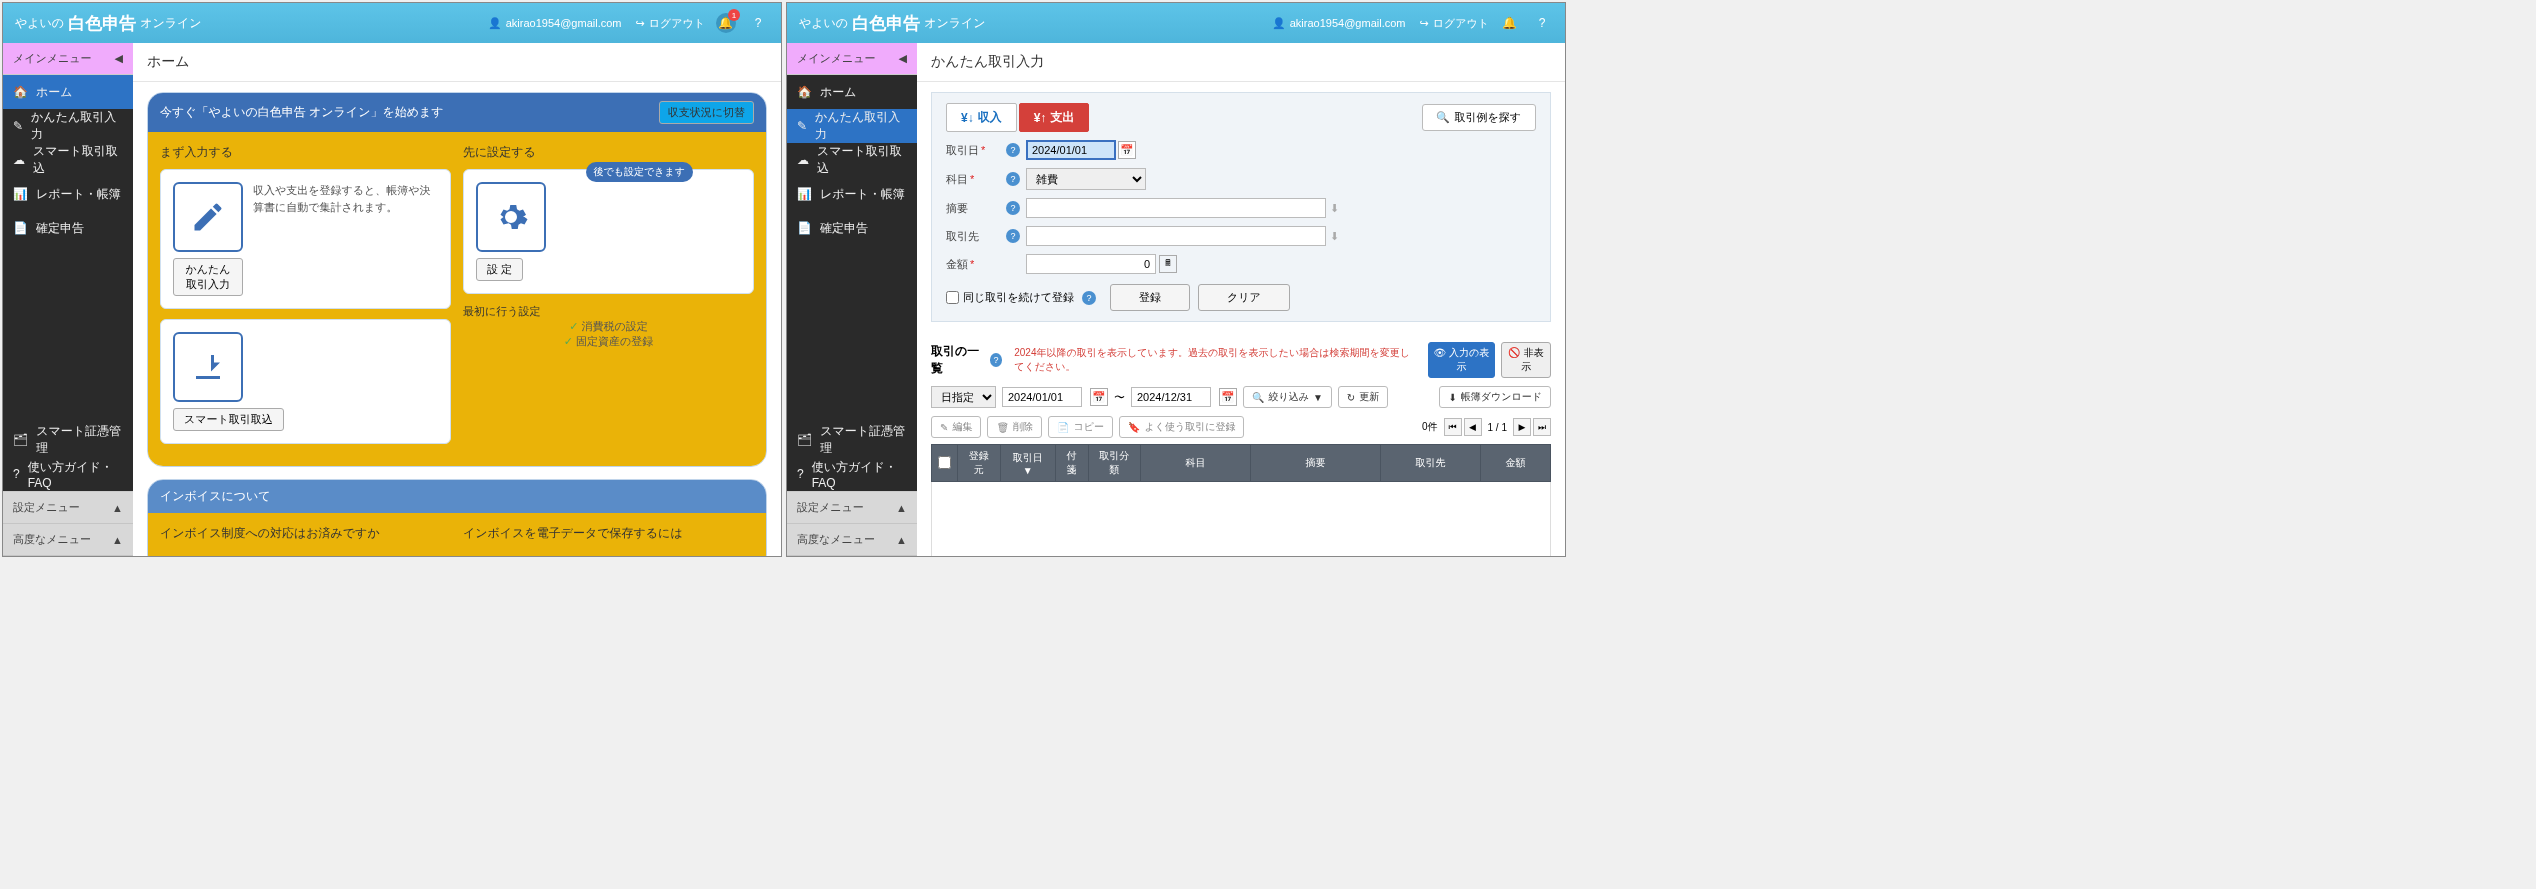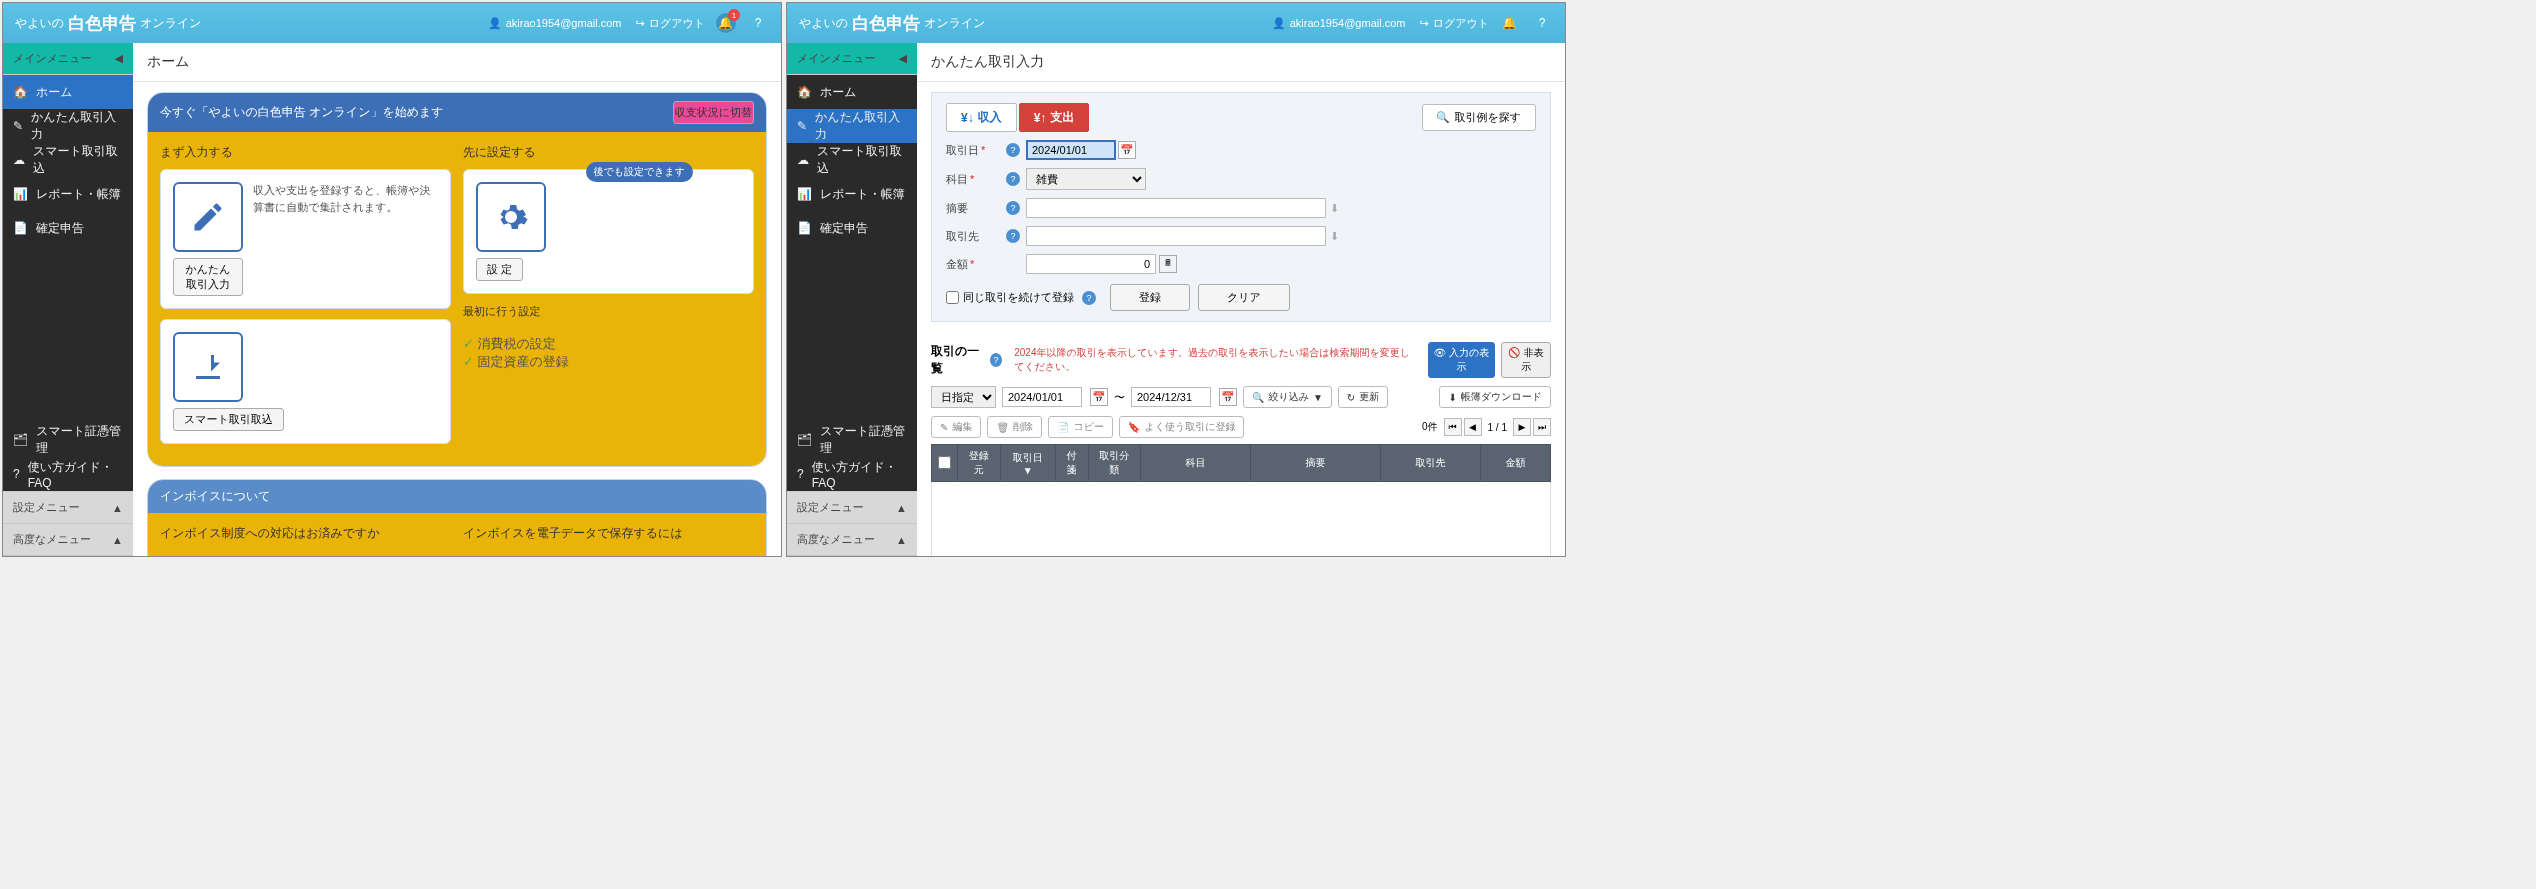--- a/index.html
+++ b/index.html
@@ -8,45 +8,45 @@
 .header { background: linear-gradient(#5dc4e8, #4eb5db); height: 40px; display: flex; align-items: center; padding: 0 12px; color: #fff; }
 .header-title-sub { font-size: 17px; font-weight: bold; margin: 0 4px; }
 .header-spacer { flex: 1; }
 .header-user { font-size: 11px; display: flex; align-items: center; gap: 4px; }
 .header-logout { font-size: 11px; margin-left: 14px; display: flex; align-items: center; gap: 4px; }
 .header-icon { width: 22px; height: 22px; margin-left: 10px; display: flex; align-items: center; justify-content: center; }
 .badge-bell { width: 20px; height: 20px; background: #3a96c0; border-radius: 50%; position: relative; display: flex; align-items: center; justify-content: center; }
 .badge-bell::after { content: "1"; position: absolute; top: -4px; right: -4px; background: #e44; width: 12px; height: 12px; border-radius: 50%; font-size: 8px; display: flex; align-items: center; justify-content: center; }
 .body-row { display: flex; flex: 1; min-height: 0; }
 .sidebar { width: 130px; background: #2a2a2a; display: flex; flex-direction: column; }
-.sidebar-header { background: #14b8a6; color: #444; font-size: 11px; padding: 8px 10px; display: flex; align-items: center; justify-content: space-between; border-bottom: 1px solid #ccc; }
+.sidebar-header { background: #f0abfc; color: #444; font-size: 11px; padding: 8px 10px; display: flex; align-items: center; justify-content: space-between; border-bottom: 1px solid #ccc; }
 .sidebar-item { height: 34px; display: flex; align-items: center; padding: 0 10px; color: #eee; font-size: 12px; gap: 8px; cursor: pointer; }
 .sidebar-item.active { background: #2d73c5; }
 .sidebar-spacer { flex: 1; }
 .sidebar-bottom { background: #404040; border-top: 1px solid #ccc; }
 .sidebar-menu-sec { color: #444; font-size: 11px; padding: 8px 10px; display: flex; align-items: center; justify-content: space-between; cursor: pointer; background: #d8d8d8; border-bottom: 1px solid #c5c5c5; }
 .content { flex: 1; background: #fff; overflow: auto; display: flex; flex-direction: column; }
 .page-title-bar { padding: 10px 14px; font-size: 14px; color: #333; border-bottom: 1px solid #e5e5e5; }
 .home-content { padding: 10px 14px; }
 .card { border: 1px solid #c0d4ea; border-radius: 16px; margin-bottom: 12px; overflow: hidden; }
 .card-header { background: #3c6fb5; color: #fff; padding: 8px 12px; display: flex; align-items: center; justify-content: space-between; font-size: 12px; }
 .card-header.light { background: #5a8cc8; }
-.btn-small { background: #ec4899; color: #333; border: 1px solid #aaa; border-radius: 3px; padding: 3px 1px; font-size: 11px; cursor: pointer; }
+.btn-small { background: #0ea5e9; color: #333; border: 1px solid #aaa; border-radius: 3px; padding: 3px 8px; font-size: 11px; cursor: pointer; }
 .card-body { padding: 12px; background: #eab308; }
 .two-col { display: flex; gap: 12px; }
 .col-half { flex: 1; }
 .section-label { font-size: 12px; color: #333; margin-bottom: 8px; }
 .inner-box { border: 1px solid #d0e0f0; border-radius: 6px; padding: 12px; background: #fff; margin-bottom: 10px; display: flex; gap: 10px; align-items: flex-start; position: relative; }
 .icon-square { width: 70px; height: 70px; border: 2px solid #3c6fb5; border-radius: 6px; display: flex; align-items: center; justify-content: center; color: #3c6fb5; flex-shrink: 0; }
 .action-btn { border: 1px solid #aaa; border-radius: 3px; background: #f5f5f5; padding: 3px 10px; font-size: 11px; cursor: pointer; margin-top: 6px; display: inline-block; }
 .desc-text { font-size: 11px; color: #555; line-height: 1.5; }
 .link { color: #2860c4; cursor: pointer; text-decoration: underline; font-size: 11px; }
 .balloon { position: absolute; top: -8px; right: 60px; background: #3c6fb5; color: #fff; font-size: 10px; padding: 3px 8px; border-radius: 10px; }
 .balloon::after { content: ""; position: absolute; bottom: -5px; left: 14px; border: 5px solid transparent; border-top-color: #3c6fb5; }
-.checklist { font-size: 13px; color: #555; margin-top: 16px; }
+.checklist { font-size: 11px; color: #555; margin-top: 0; text-align: center; }
 .checklist div::before { content: "✓ "; color: #5a5; }
 
 
 .tabs-row { display: flex; gap: 2px; margin-bottom: 8px; align-items: center; }
 .tab { display: flex; align-items: center; gap: 4px; padding: 5px 14px; font-size: 12px; cursor: pointer; border: 1px solid #bbb; background: #fff; border-radius: 2px; }
 .tab.income { color: #1a70c0; font-weight: bold; }
 .tab.expense { background: #d4403a; color: #fff; font-weight: bold; border-color: #d4403a; }
 .tab.search { margin-left: auto; font-size: 11px; border-radius: 3px; }
 .form-section { background: #f0f4f8; border: 1px solid #d5e0ea; padding: 10px 14px; margin: 10px 14px; }
 .form-row { display: flex; align-items: center; margin-bottom: 8px; font-size: 11px; }

